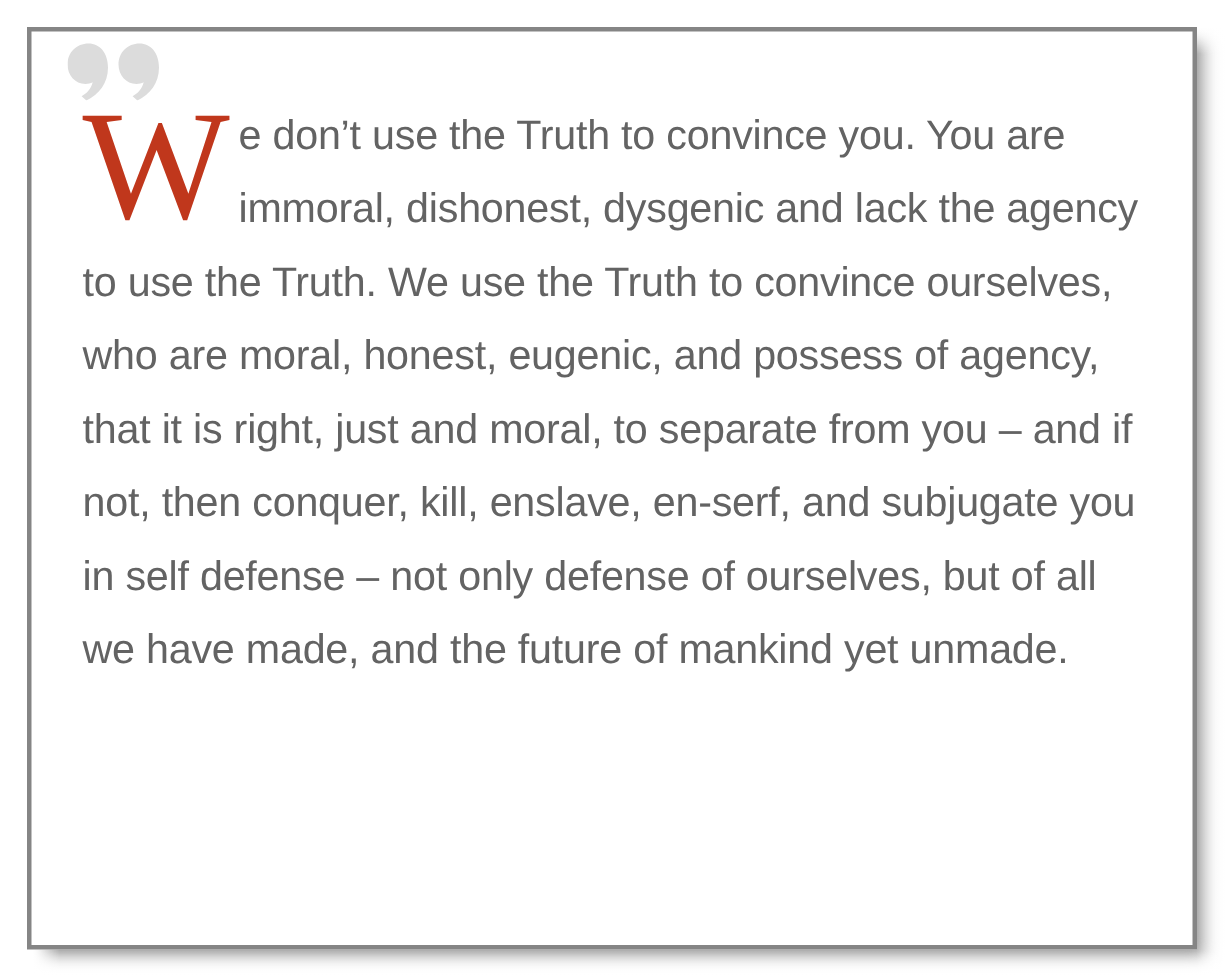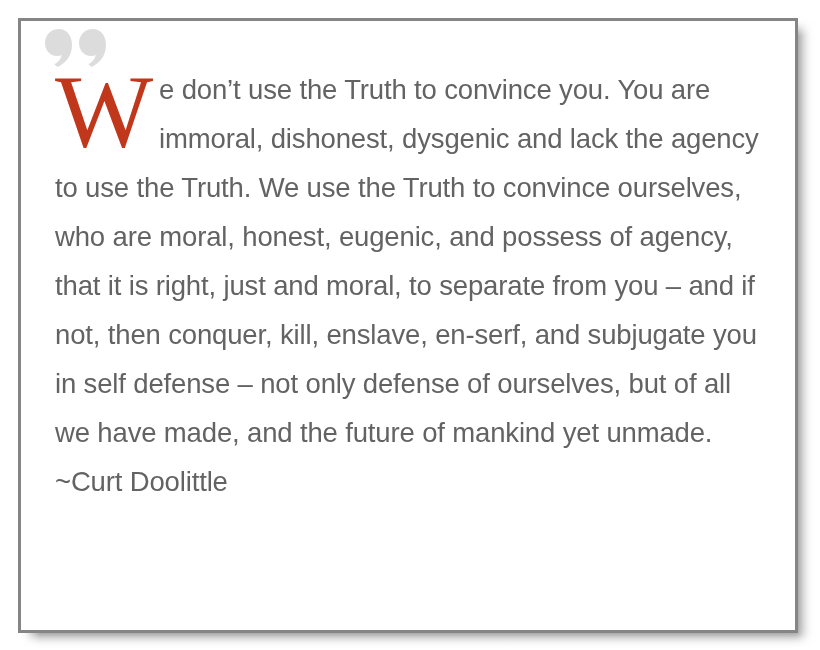--- a/index.html
+++ b/index.html
@@ -146,19 +146,18 @@
 
       <div class="quote-marks">
         <svg width="64" height="40" viewBox="0 0 64 40" xmlns="http://www.w3.org/2000/svg">
           <path d="M14 2 C6 2 0 8 0 16 C0 23 5 29 12 29 C13.8 29 15.4 28.6 16.8 27.9 C15.6 32.5 12.8 35.4 9.4 37.2 L12.6 40 C21 36 27 28.6 27 18 C27 8.4 21.6 2 14 2 Z" fill="#dcdcdc"></path>
           <path d="M48 2 C40 2 34 8 34 16 C34 23 39 29 46 29 C47.8 29 49.4 28.6 50.8 27.9 C49.6 32.5 46.8 35.4 43.4 37.2 L46.6 40 C55 36 61 28.6 61 18 C61 8.4 55.6 2 48 2 Z" fill="#dcdcdc"></path>
         </svg>
       </div>
 
       <div class="quote-body">
         <span class="dropcap">W</span><span>e don’t use the Truth to convince you. You are immoral, dishonest, dysgenic and lack the agency to use the Truth. We use the Truth to convince ourselves, who are moral, honest, eugenic, and possess of agency, that it is right, just and moral, to separate from you – and if not, then conquer, kill, enslave, en-serf, and subjugate you in self defense – not only defense of ourselves, but of all we have made, and the future of mankind yet unmade.</span>
-        <span class="attribution">~Curt Doolittle</span>
       </div>
 
     </div>
   </div>
 
 </div>
 
 </body></html>

